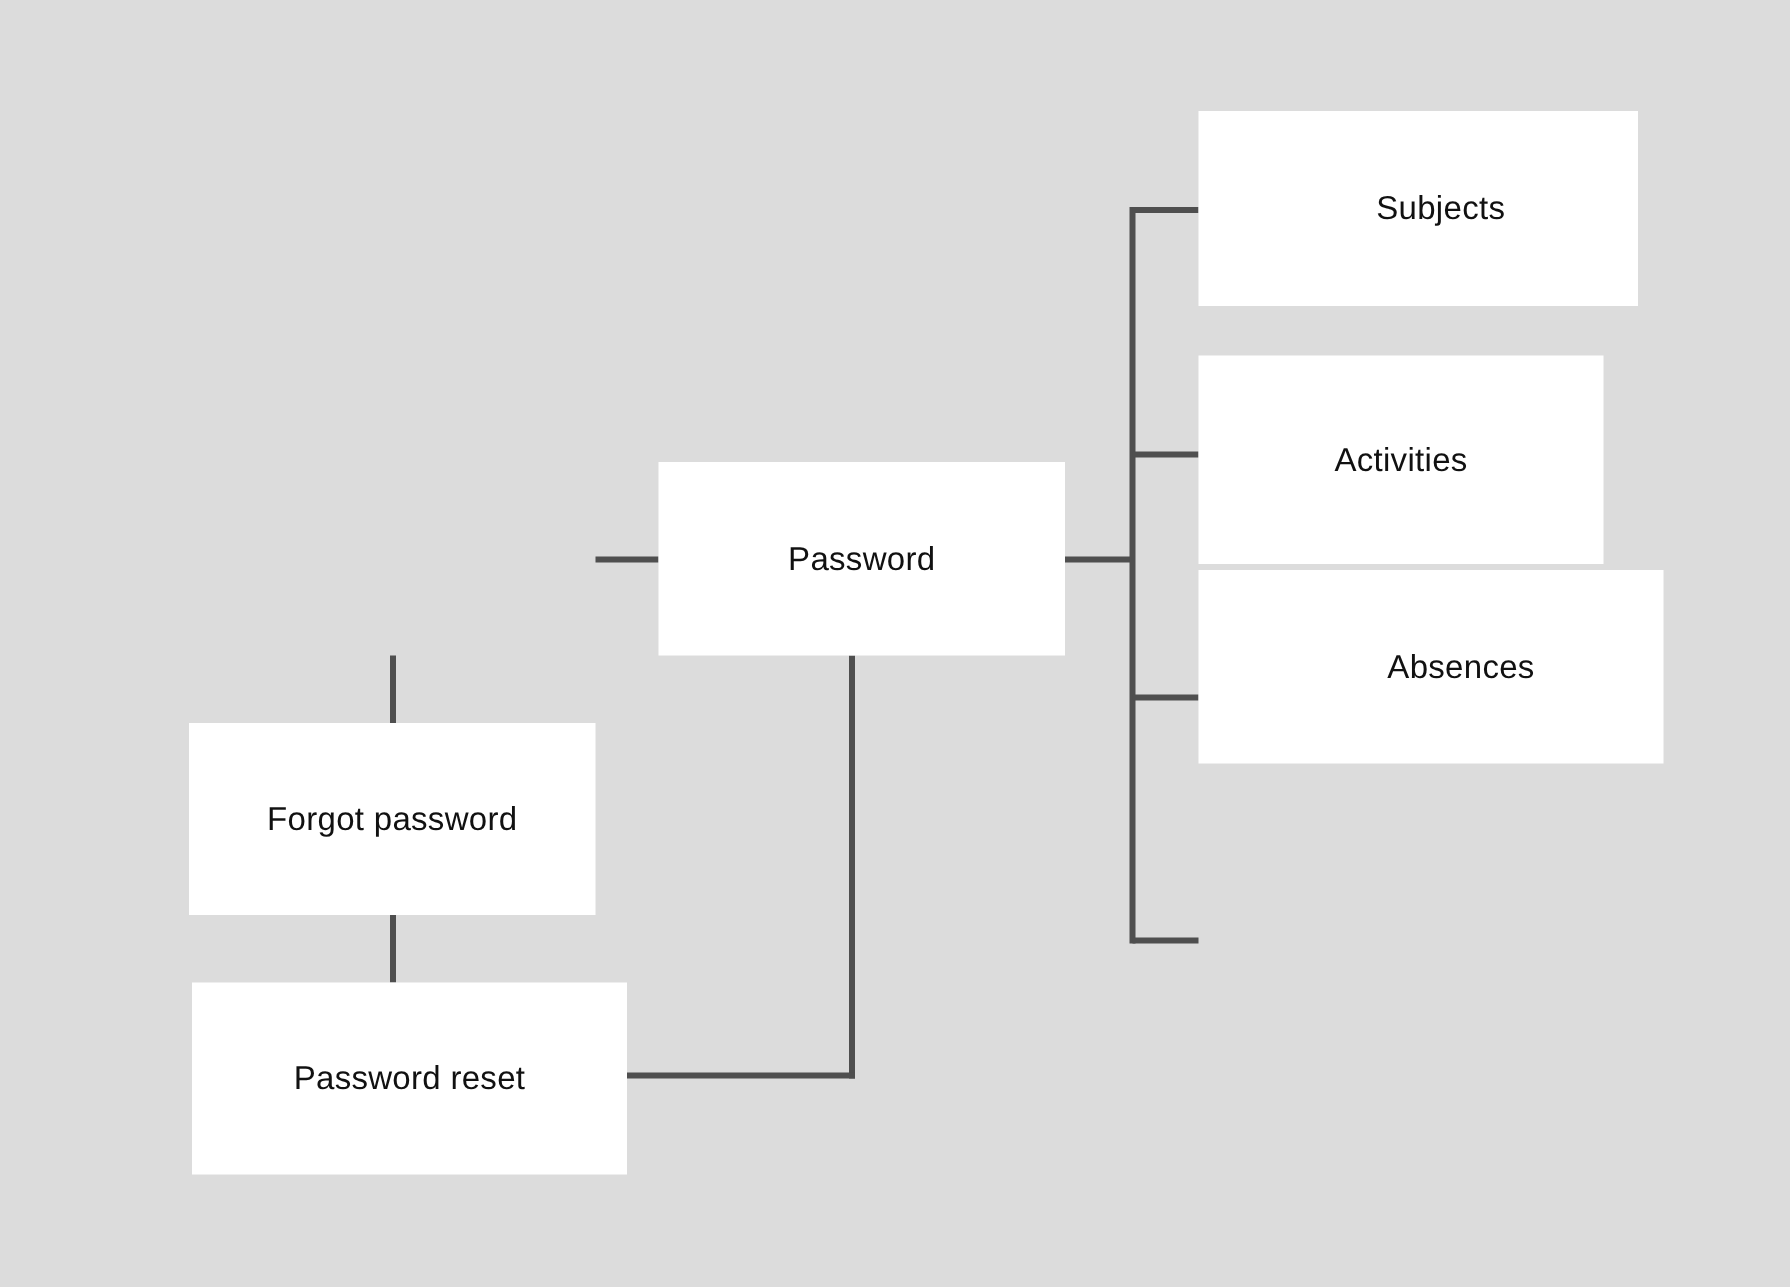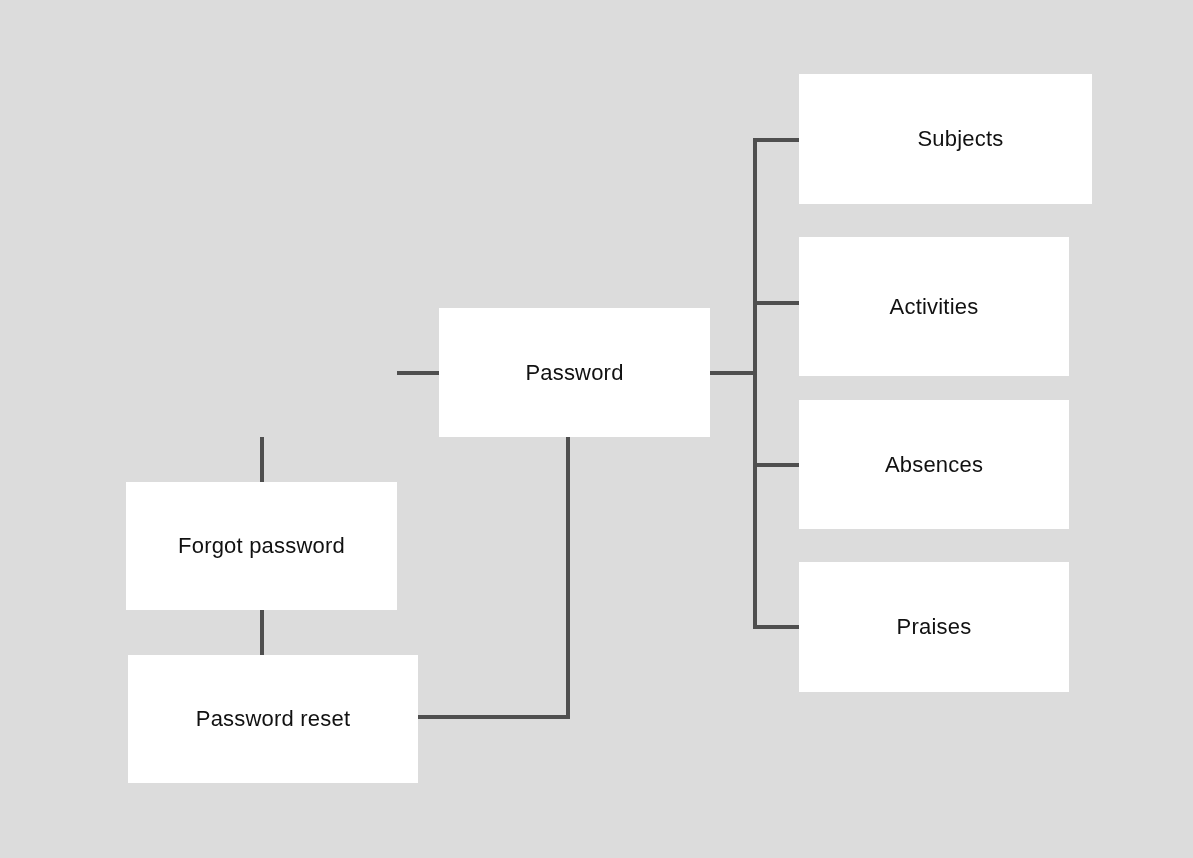--- a/index.html
+++ b/index.html
@@ -55,20 +55,17 @@
   </div>
   <div class="node" style="left:128px; top:655px; width:290px; height:128px;">
     <span>Password reset</span>
   </div>
   <div class="node" style="left:799px; top:74px;  width:263px; height:130px;padding-left:30px;">
     <span>Subjects</span>
   </div>
   <div class="node" style="left:799px; top:237px; width:270px; height:139px;">
     <span>Activities</span>
   </div>
-  <div class="node" style="left:799px; top:400px; width:270px; height:129px;">
+  <div class="node" style="left:799px; top:380px; width:270px; height:129px;padding-left:40px;">
     <span>Absences</span>
-  </div>
-  <div class="node" style="left:799px; top:562px; width:270px; height:130px;">
-    <span>Praises</span>
   </div>
 
 </div>
 
 </body></html>

